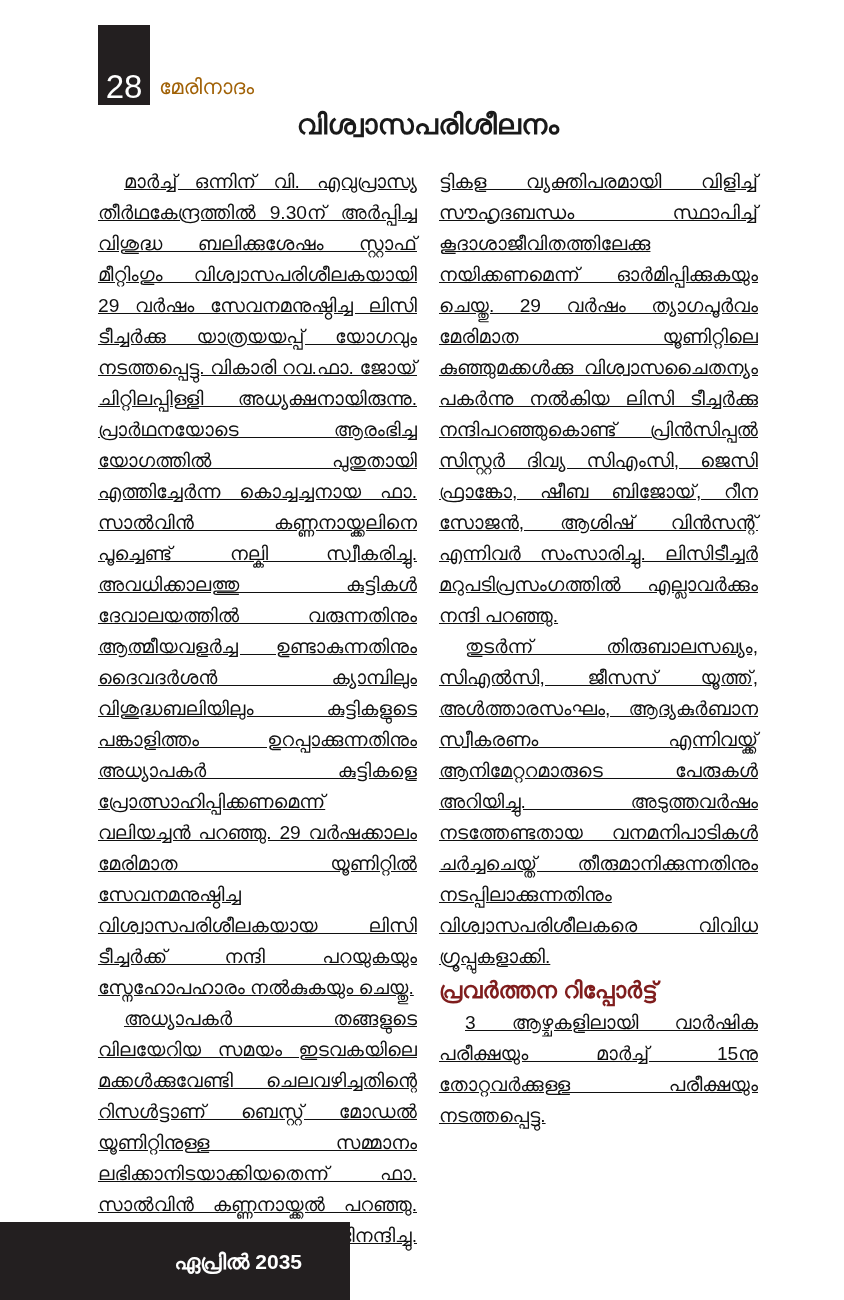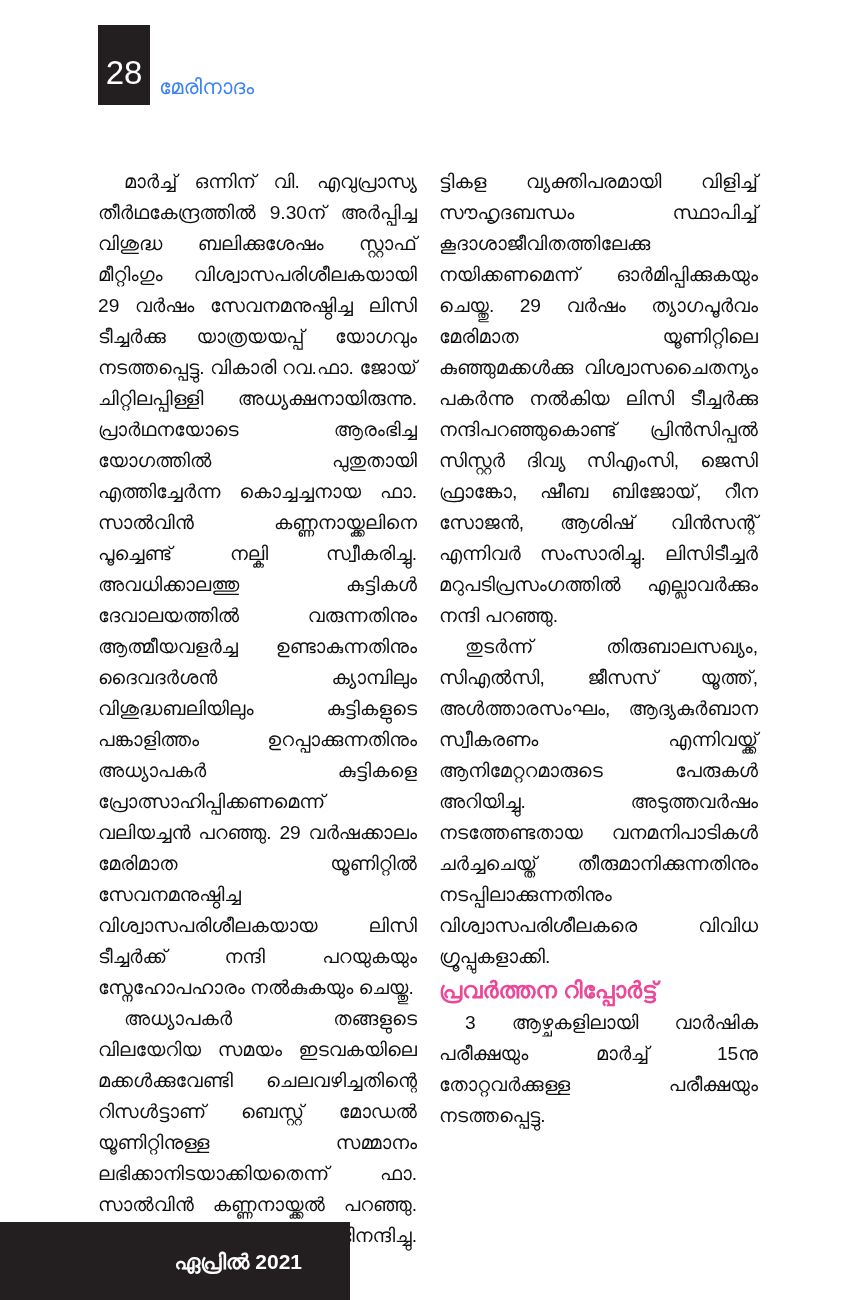--- a/index.html
+++ b/index.html
@@ -34,36 +34,36 @@
   }
   .page-number-box {
     background: #231f20;
     color: #ffffff;
     width: 52px;
     height: 80px;
     display: flex;
     align-items: flex-end;
     justify-content: center;
     box-sizing: border-box;
-    padding-bottom: 16px;
+    padding-bottom: 2px;
   }
   .page-number-box span {
     font-size: 33px;
     line-height: 1;
     font-weight: 400;
     letter-spacing: 0px;
   }
   .masthead-name {
     display: flex;
     align-items: flex-end;
     padding-left: 9px;
     padding-bottom: 8px;
     font-size: 21px;
     line-height: 1;
-    color: #3b82f6;
+    color: #a16207;
     white-space: nowrap;
   }
 
   
   .article-title {
     position: absolute;
     left: 98px;
     top: 108px;
     width: 660px;
     text-align: center;
@@ -91,33 +91,34 @@
   .col p {
     margin: 0;
     font-size: 19.2px;
     line-height: 31px;
     text-align: justify;
     text-align-last: left;
     text-justify: inter-word;
     word-spacing: 0px;
     color: #111111;
     hyphens: none;
+    text-decoration: underline;
   }
   .col p.indent {
     text-indent: 26px;
   }
   .col p + p {
     margin-top: 0px;
   }
   .subhead {
     margin: 0;
     font-size: 23px;
     font-weight: 700;
     line-height: 33px;
-    color: #ec4899;
+    color: #7f1d1d;
     text-align: left;
     padding-top: 2px;
   }
 
   
   .col p.justify-all {
     text-align: justify;
     text-align-last: justify;
   }
 
@@ -148,34 +149,35 @@
 
 <div class="page">
 
   <div class="masthead">
     <div class="page-number-box">
       <span>28</span>
     </div>
     <div class="masthead-name">മേരിനാദം</div>
   </div>
 
+  <div class="article-title">വിശ്വാസപരിശീലനം</div>
 
   <div class="columns">
 
     <div class="col">
       <p class="indent">മാർച്ച് ഒന്നിന് വി. എവുപ്രാസ്യ തീർഥകേന്ദ്രത്തിൽ 9.30ന് അർപ്പിച്ച വിശുദ്ധ ബലിക്കുശേഷം സ്റ്റാഫ് മീറ്റിംഗും വിശ്വാസപരിശീലകയായി 29 വർഷം സേവനമനുഷ്ഠിച്ച ലിസി ടീച്ചർക്കു യാത്രയയപ്പ് യോഗവും നടത്തപ്പെട്ടു. വികാരി റവ.ഫാ. ജോയ് ചിറ്റിലപ്പിള്ളി അധ്യക്ഷനായിരുന്നു. പ്രാർഥനയോടെ ആരംഭിച്ച യോഗത്തിൽ പുതുതായി എത്തിച്ചേർന്ന കൊച്ചച്ചനായ ഫാ. സാൽവിൻ കണ്ണനായ്ക്കലിനെ പൂച്ചെണ്ട് നല്കി സ്വീകരിച്ചു. അവധിക്കാലത്തു കുട്ടികൾ ദേവാലയത്തിൽ വരുന്നതിനും ആത്മീയവളർച്ച ഉണ്ടാകുന്നതിനും ദൈവദർശൻ ക്യാമ്പിലും വിശുദ്ധബലിയിലും കുട്ടികളുടെ പങ്കാളിത്തം ഉറപ്പാക്കുന്നതിനും അധ്യാപകർ കുട്ടികളെ പ്രോത്സാഹിപ്പിക്കണമെന്ന് വലിയച്ചൻ പറഞ്ഞു. 29 വർഷക്കാലം മേരിമാത യൂണിറ്റിൽ സേവനമനുഷ്ഠിച്ച വിശ്വാസപരിശീലകയായ ലിസി ടീച്ചർക്ക് നന്ദി പറയുകയും സ്നേഹോപഹാരം നൽകുകയും ചെയ്തു.</p>
       <p class="indent">അധ്യാപകർ തങ്ങളുടെ വിലയേറിയ സമയം ഇടവകയിലെ മക്കൾക്കുവേണ്ടി ചെലവഴിച്ചതിന്റെ റിസൾട്ടാണ് ബെസ്റ്റ് മോഡൽ യൂണിറ്റിനുള്ള സമ്മാനം ലഭിക്കാനിടയാക്കിയതെന്ന് ഫാ. സാൽവിൻ കണ്ണനായ്ക്കൽ പറഞ്ഞു. അധ്യാപകരെ അദ്ദേഹം അഭിനന്ദിച്ചു. കു</p>
     </div>
 
     <div class="col">
       <p>ട്ടികള വ്യക്തിപരമായി വിളിച്ച് സൗഹൃദബന്ധം സ്ഥാപിച്ച് കൂദാശാജീവിതത്തിലേക്കു നയിക്കണമെന്ന് ഓർമിപ്പിക്കുകയും ചെയ്തു. 29 വർഷം ത്യാഗപൂർവം മേരിമാത യൂണിറ്റിലെ കുഞ്ഞുമക്കൾക്കു വിശ്വാസചൈതന്യം പകർന്നു നൽകിയ ലിസി ടീച്ചർക്കു നന്ദിപറഞ്ഞുകൊണ്ട് പ്രിൻസിപ്പൽ സിസ്റ്റർ ദിവ്യ സിഎംസി, ജെസി ഫ്രാങ്കോ, ഷീബ ബിജോയ്, റീന സോജൻ, ആശിഷ് വിൻസന്റ് എന്നിവർ സംസാരിച്ചു. ലിസിടീച്ചർ മറുപടിപ്രസംഗത്തിൽ എല്ലാവർക്കും നന്ദി പറഞ്ഞു.</p>
       <p class="indent">തുടർന്ന് തിരുബാലസഖ്യം, സിഎൽസി, ജീസസ് യൂത്ത്, അൾത്താരസംഘം, ആദ്യകുർബാന സ്വീകരണം എന്നിവയ്ക്ക് ആനിമേറ്ററമാരുടെ പേരുകൾ അറിയിച്ചു. അടുത്തവർഷം നടത്തേണ്ടതായ വനമനിപാടികൾ ചർച്ചചെയ്ത് തീരുമാനിക്കുന്നതിനും നടപ്പിലാക്കുന്നതിനും വിശ്വാസപരിശീലകരെ വിവിധ ഗ്രൂപ്പുകളാക്കി.</p>
       <div class="subhead">പ്രവർത്തന റിപ്പോർട്ട്</div>
       <p class="indent justify-all">3 ആഴ്ചകളിലായി വാർഷിക പരീക്ഷയും മാർച്ച് 15നു തോറ്റവർക്കുള്ള പരീക്ഷയും നടത്തപ്പെട്ടു.</p>
     </div>
 
   </div>
 
   <div class="footer-bar">
-    <span class="footer-text">ഏപ്രിൽ 2021</span>
+    <span class="footer-text">ഏപ്രിൽ 2035</span>
   </div>
 
 </div>
 
 </body></html>

